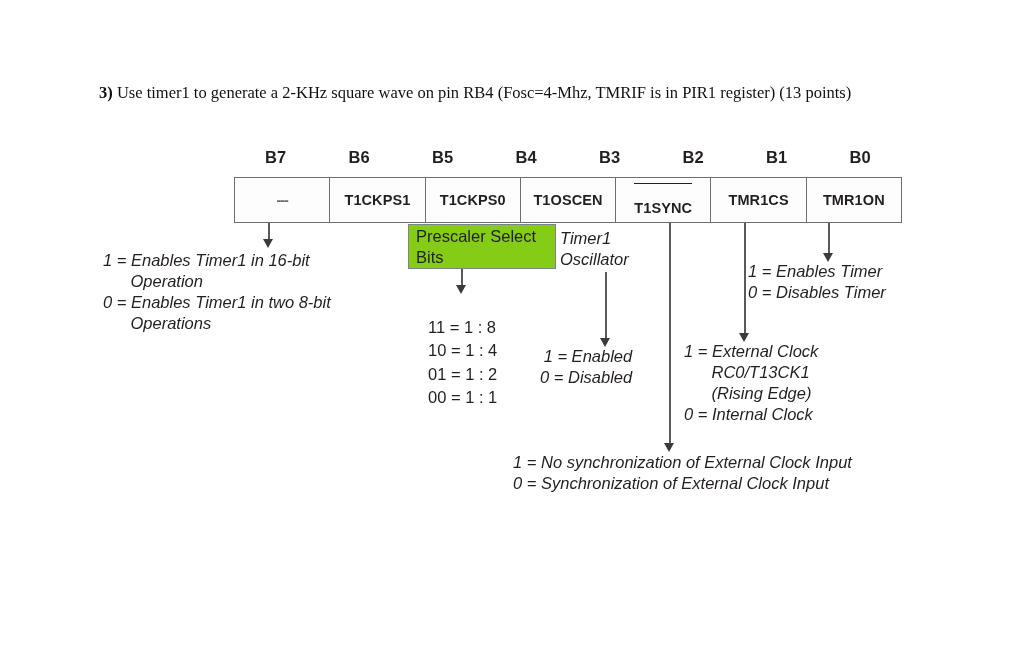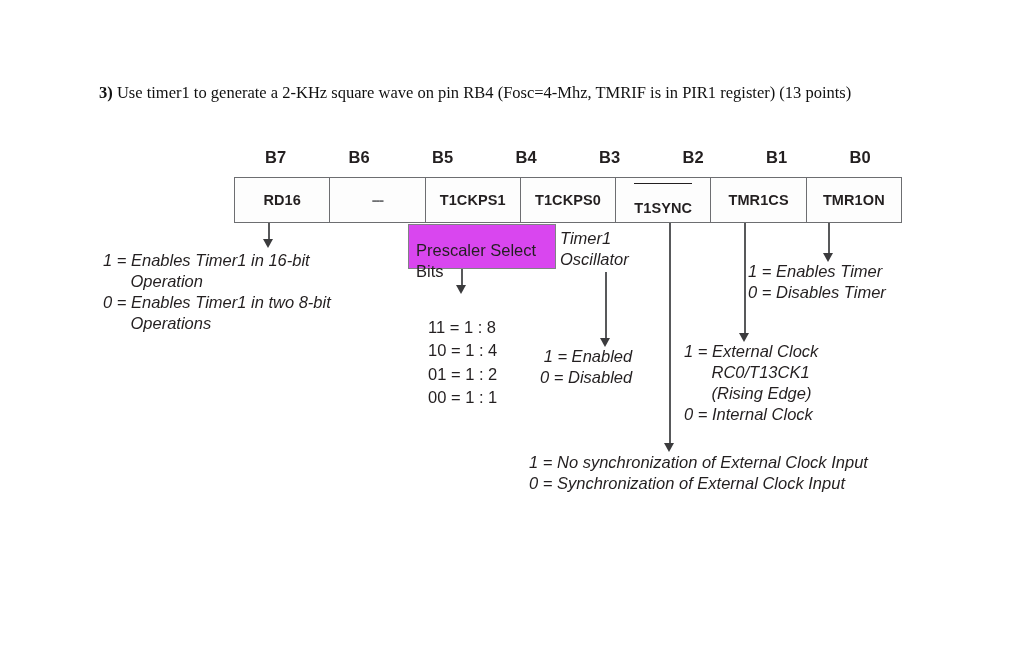--- a/index.html
+++ b/index.html
@@ -115,25 +115,25 @@
 
   
   #prescaler-box {
     position: absolute;
     left: 408px;
     top: 224px;
     width: 148px;
     height: 45px;
     border: 1.4px solid #808285;
     box-sizing: border-box;
-    padding: 15px 0 0 7px;
+    padding: 1px 0 0 7px;
     font-size: 16.5px;
     line-height: 1.26;
     color: #231f20;
-    background: #d946ef;
+    background: #84cc16;
   }
 
   
   #prescaler-values {
     position: absolute;
     left: 428px;
     top: 300px;
     font-size: 16.5px;
     line-height: 1.42;
     color: #231f20;
@@ -154,31 +154,31 @@
   <div class="bit-label">B6</div>
   <div class="bit-label">B5</div>
   <div class="bit-label">B4</div>
   <div class="bit-label">B3</div>
   <div class="bit-label">B2</div>
   <div class="bit-label">B1</div>
   <div class="bit-label">B0</div>
 </div>
 
 <div id="register-table">
-  <div class="cell">
-    <span>RD16</span>
-  </div>
   <div class="cell dash">
     <span>---</span>
   </div>
   <div class="cell">
     <span>T1CKPS1</span>
   </div>
   <div class="cell">
     <span>T1CKPS0</span>
+  </div>
+  <div class="cell">
+    <span>T1OSCEN</span>
   </div>
   <div class="cell">
     <span class="overline">T1SYNC</span>
   </div>
   <div class="cell">
     <span>TMR1CS</span>
   </div>
   <div class="cell">
     <span>TMR1ON</span>
   </div>
@@ -222,14 +222,14 @@
 0 = Disabled</div>
 
 <div class="annot" style="left:748px; top:261px;">1 = Enables Timer
 0 = Disables Timer</div>
 
 <div class="annot" style="left:684px; top:341px;">1 = External Clock
       RC0/T13CK1
       (Rising Edge)
 0 = Internal Clock</div>
 
-<div class="annot" style="left:513px; top:452px;margin-left:16px;">1 = No synchronization of External Clock Input
+<div class="annot" style="left:513px; top:452px;">1 = No synchronization of External Clock Input
 0 = Synchronization of External Clock Input</div>
 
 </body></html>

